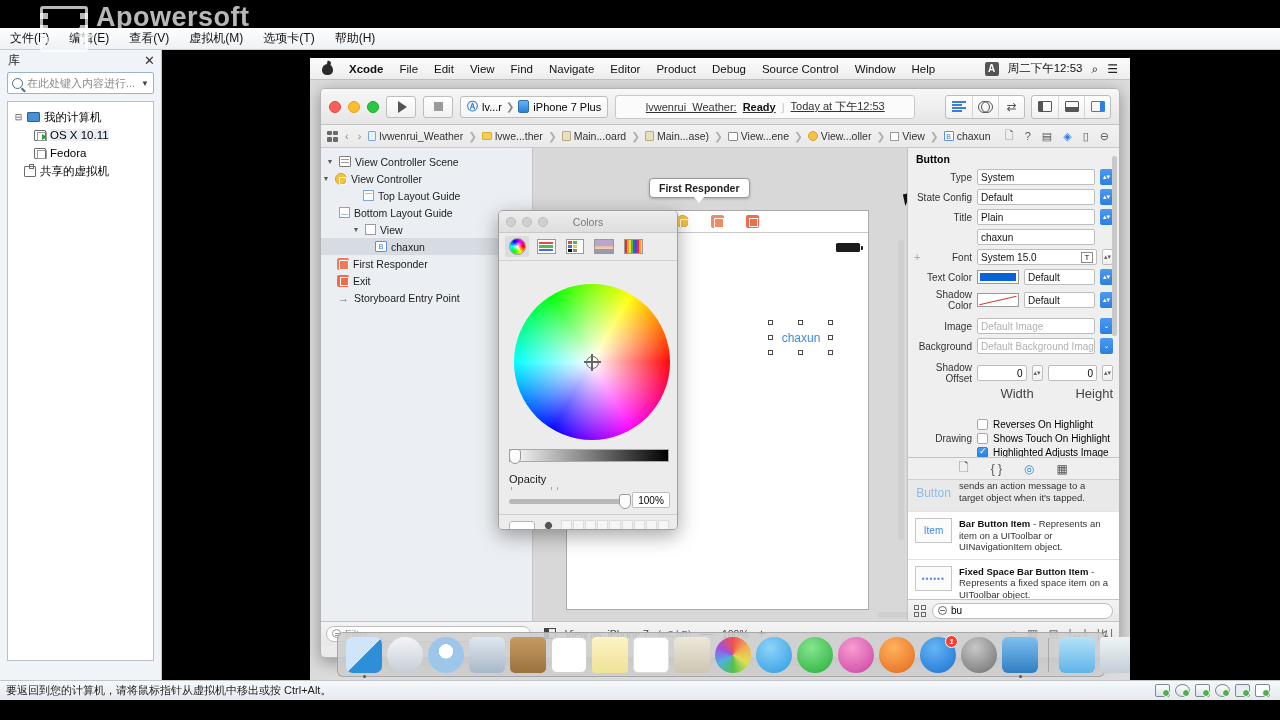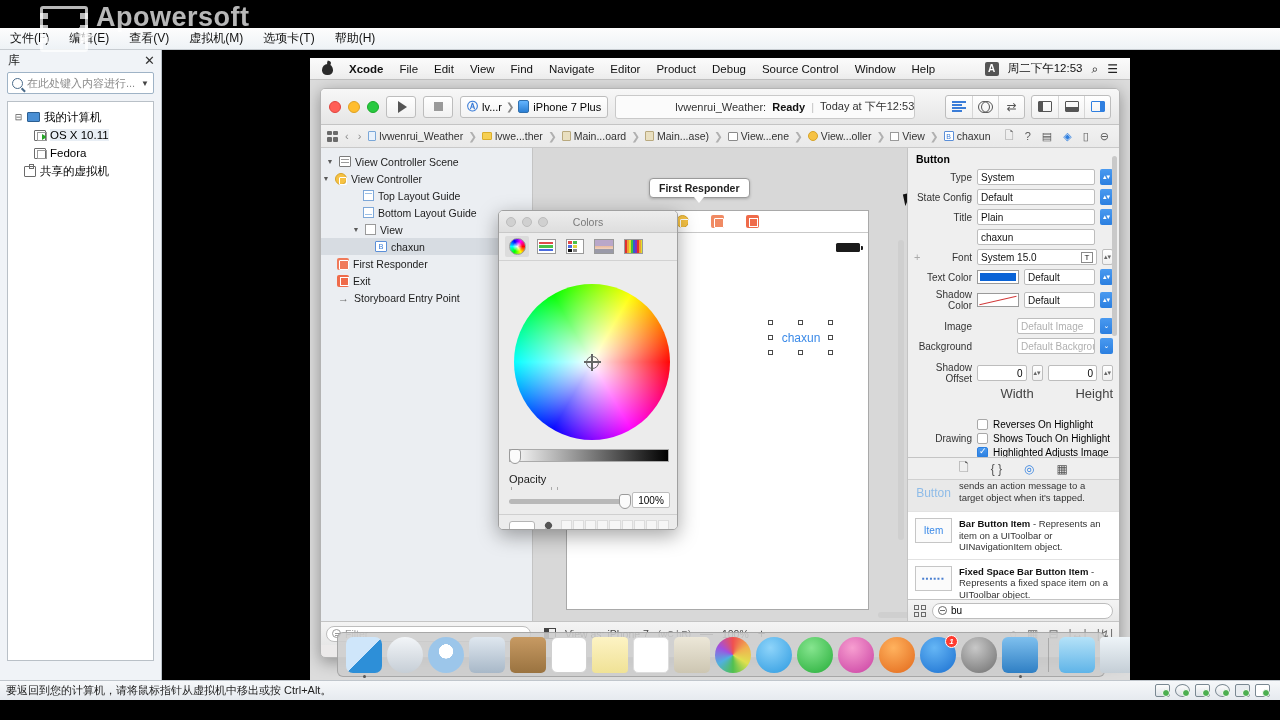--- a/index.html
+++ b/index.html
@@ -138,21 +138,21 @@
   .stop-sq { width:9px;height:9px;background:#9a9a9a; }
   .scheme {
     height:22px;border:1px solid #bdbdbd;border-radius:3px;background:linear-gradient(#fff,#f3f3f3);
     display:flex;align-items:center;padding:0 6px;gap:4px;font-size:11px;
   }
   .sch-a { color:#3b7dd8; font-weight:bold; font-size:11px;}
   .chev { color:#8a8a8a; font-size:10px; }
   .dev-ico{ width:11px;height:13px;background:linear-gradient(#64b5ff,#2b7fd4);border-radius:2px;border:1px solid #2f6fae;}
   .status-box {
     flex:1; max-width:300px; height:24px; background:#fbfbfb;border:1px solid #c9c9c9;border-radius:3px;
-    display:flex;align-items:center;justify-content:flex-end;gap:6px;font-size:11px;color:#333;
+    display:flex;align-items:center;justify-content:center;gap:6px;font-size:11px;color:#333;text-decoration:underline;
   }
   .status-box b{color:#111;}
   .vsep{ color:#c3c3c3; }
   .tb-right{ margin-left:auto; display:flex; align-items:center; gap:6px; }
   .seg { display:flex; border:1px solid #bdbdbd; border-radius:3px; overflow:hidden; background:linear-gradient(#fff,#f1f1f1); }
   .seg > div { width:26px;height:22px;display:flex;align-items:center;justify-content:center;border-left:1px solid #d6d6d6; }
   .seg > div:first-child{border-left:none;}
   .pane-ic { width:14px;height:11px;border:1.3px solid #555;border-radius:1px;position:relative;}
   .pane-ic.l:after{content:"";position:absolute;left:0;top:0;bottom:0;width:4px;background:#555;}
   .pane-ic.b:after{content:"";position:absolute;left:0;right:0;bottom:0;height:4px;background:#555;}
@@ -248,21 +248,21 @@
   
   .xc-insp{ width:212px; background:#efefef; border-left:1px solid #c4c4c4; display:flex; flex-direction:column;}
   .insp-attr{ height:310px; overflow:hidden; position:relative; border-bottom:1px solid #c4c4c4; }
   .insp-title{ font-weight:bold; font-size:10.5px; padding:5px 8px 4px 8px; }
   .ar{ display:flex; align-items:center; margin:0 6px 4px 2px; gap:5px; }
   .ar .lb{ width:62px; text-align:right; font-size:10px; color:#333; flex:none; }
   .fld{
     flex:1; height:16px; background:#fff; border:1px solid #bdbdbd; border-radius:2px;
     display:flex; align-items:center; padding:0 3px; font-size:10px; color:#111; position:relative;
   }
-  .fld.ph{ color:#b0b0b0;margin-left:40px; }
+  .fld.ph{ color:#b0b0b0; }
   .stepper-blue{
     width:13px;height:16px;background:linear-gradient(#4a9af0,#2b7fe0);border-radius:2px;flex:none;
     color:#fff;font-size:7px;display:flex;flex-direction:column;align-items:center;justify-content:center;line-height:6px;
   }
   .stepper-gray{
     width:11px;height:16px;border:1px solid #bdbdbd;background:linear-gradient(#fff,#f0f0f0);border-radius:2px;flex:none;
     color:#666;font-size:7px;display:flex;flex-direction:column;align-items:center;justify-content:center;line-height:6px;
   }
   .swatch{ width:42px;height:14px;border:1px solid #9a9a9a; background:#fff; flex:none; position:relative;}
   .swatch .inner{ position:absolute; inset:2px; }
@@ -590,21 +590,21 @@
             </div>
             <div class="nv" style="">
               <span class="nvtw">▼</span>
               <span class="ic-circ"></span>
               <span>View Controller</span>
             </div>
             <div class="nv" style="padding-left:42px">
               <span class="ic-guide"></span>
               <span>Top Layout Guide</span>
             </div>
-            <div class="nv" style="padding-left:42px">
+            <div class="nv" style="padding-left:18px">
               <span class="ic-guide bot"></span>
               <span>Bottom Layout Guide</span>
             </div>
             <div class="nv" style="padding-left:30px">
               <span class="nvtw">▼</span>
               <span class="ic-vw"></span>
               <span>View</span>
             </div>
             <div class="nv sel" style="padding-left:54px">
               <span class="ic-btn">B</span>

